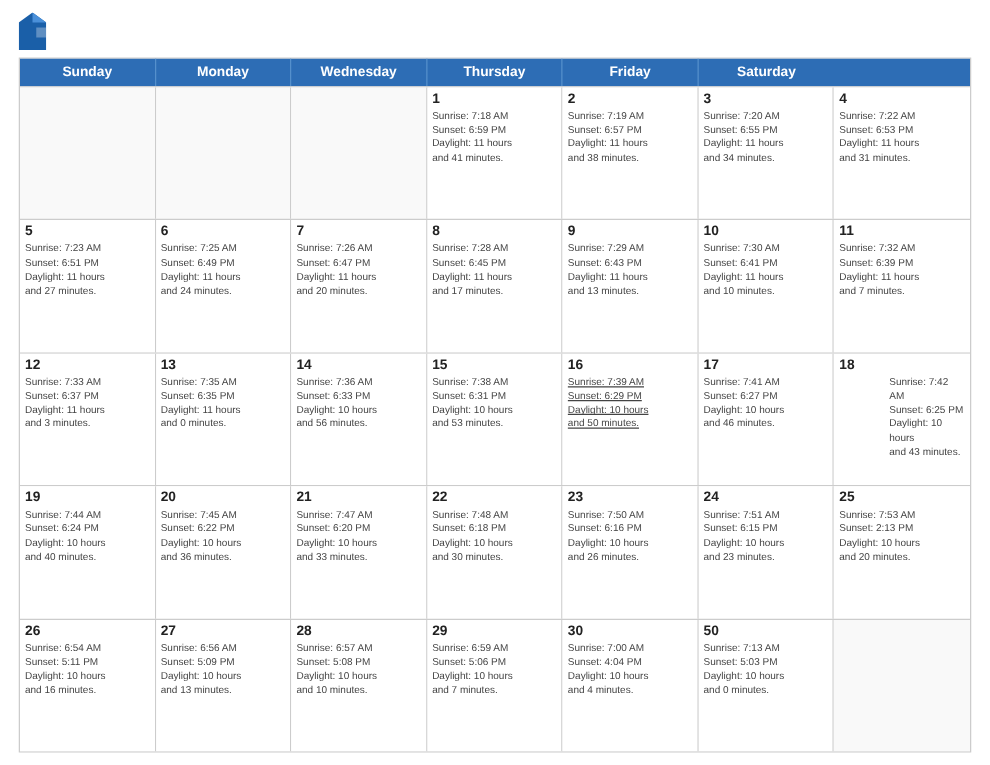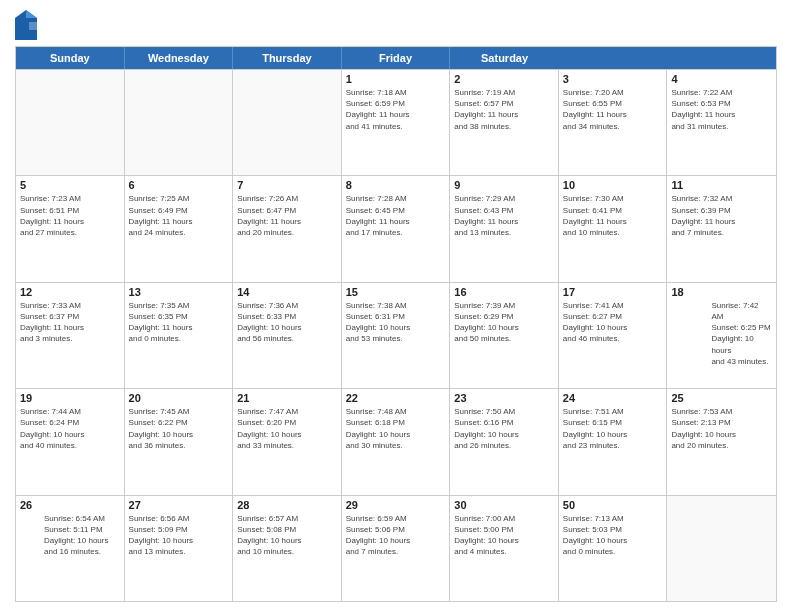--- a/index.html
+++ b/index.html
@@ -120,20 +120,21 @@
     </div>
     <div class="title-block">
       <h1></h1>
       <h2></h2>
     </div>
   </div>
 
   <div class="calendar">
     <div class="cal-header-row">
     <div class="cal-header-cell">Sunday</div>
+        <div class="cal-header-cell">Monday</div>
         <div class="cal-header-cell">Wednesday</div>
         <div class="cal-header-cell">Thursday</div>
         <div class="cal-header-cell">Friday</div>
         <div class="cal-header-cell">Saturday</div>
       </div>
     <div class="cal-body">
     <div class="cal-week">
           <div class="cal-cell empty"></div>
           <div class="cal-cell empty"></div>
           <div class="cal-cell empty"></div>
@@ -241,21 +242,21 @@
           </div>
           <div class="cal-cell">
             <div class="day-number">15</div>
             <div class="day-info" style="white-space: pre-line;">Sunrise: 7:38 AM
 Sunset: 6:31 PM
 Daylight: 10 hours
 and 53 minutes.</div>
           </div>
           <div class="cal-cell">
             <div class="day-number">16</div>
-            <div class="day-info" style="white-space: pre-line;">Sunrise: 7:39 AM
+            <div class="day-info" style="white-space: pre-line; text-decoration: underline;">Sunrise: 7:39 AM
 Sunset: 6:29 PM
 Daylight: 10 hours
 and 50 minutes.</div>
           </div>
           <div class="cal-cell">
             <div class="day-number">17</div>
             <div class="day-info" style="white-space: pre-line;">Sunrise: 7:41 AM
 Sunset: 6:27 PM
 Daylight: 10 hours
 and 46 minutes.</div>
@@ -315,21 +316,21 @@
             <div class="day-number">25</div>
             <div class="day-info" style="white-space: pre-line;">Sunrise: 7:53 AM
 Sunset: 2:13 PM
 Daylight: 10 hours
 and 20 minutes.</div>
           </div>
         </div>
         <div class="cal-week">
           <div class="cal-cell">
             <div class="day-number">26</div>
-            <div class="day-info" style="white-space: pre-line; margin-left: 24px;">Sunrise: 6:54 AM
+            <div class="day-info" style="white-space: pre-line;">Sunrise: 6:54 AM
 Sunset: 5:11 PM
 Daylight: 10 hours
 and 16 minutes.</div>
           </div>
           <div class="cal-cell">
             <div class="day-number">27</div>
             <div class="day-info" style="white-space: pre-line;">Sunrise: 6:56 AM
 Sunset: 5:09 PM
 Daylight: 10 hours
 and 13 minutes.</div>
@@ -344,21 +345,21 @@
           <div class="cal-cell">
             <div class="day-number">29</div>
             <div class="day-info" style="white-space: pre-line;">Sunrise: 6:59 AM
 Sunset: 5:06 PM
 Daylight: 10 hours
 and 7 minutes.</div>
           </div>
           <div class="cal-cell">
             <div class="day-number">30</div>
             <div class="day-info" style="white-space: pre-line;">Sunrise: 7:00 AM
-Sunset: 5:00 PM
+Sunset: 4:04 PM
 Daylight: 10 hours
 and 4 minutes.</div>
           </div>
           <div class="cal-cell">
             <div class="day-number">50</div>
             <div class="day-info" style="white-space: pre-line;">Sunrise: 7:13 AM
 Sunset: 5:03 PM
 Daylight: 10 hours
 and 0 minutes.</div>
           </div>

